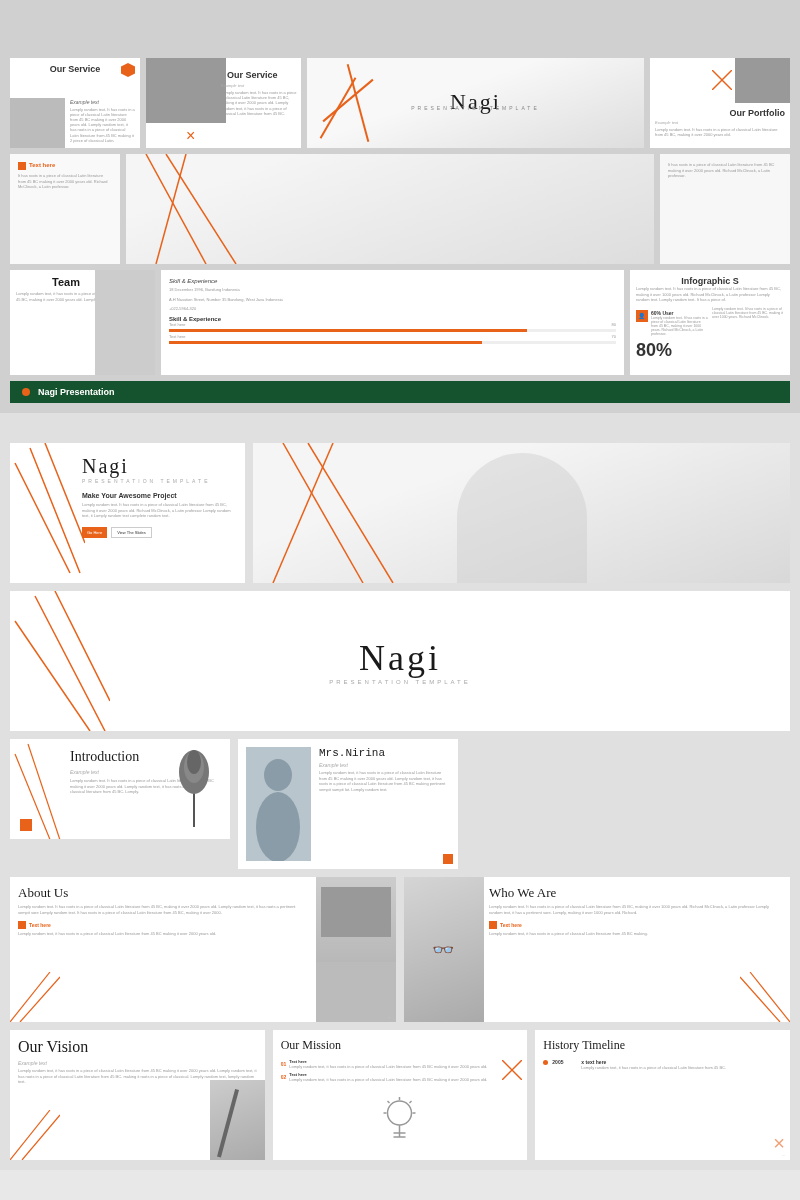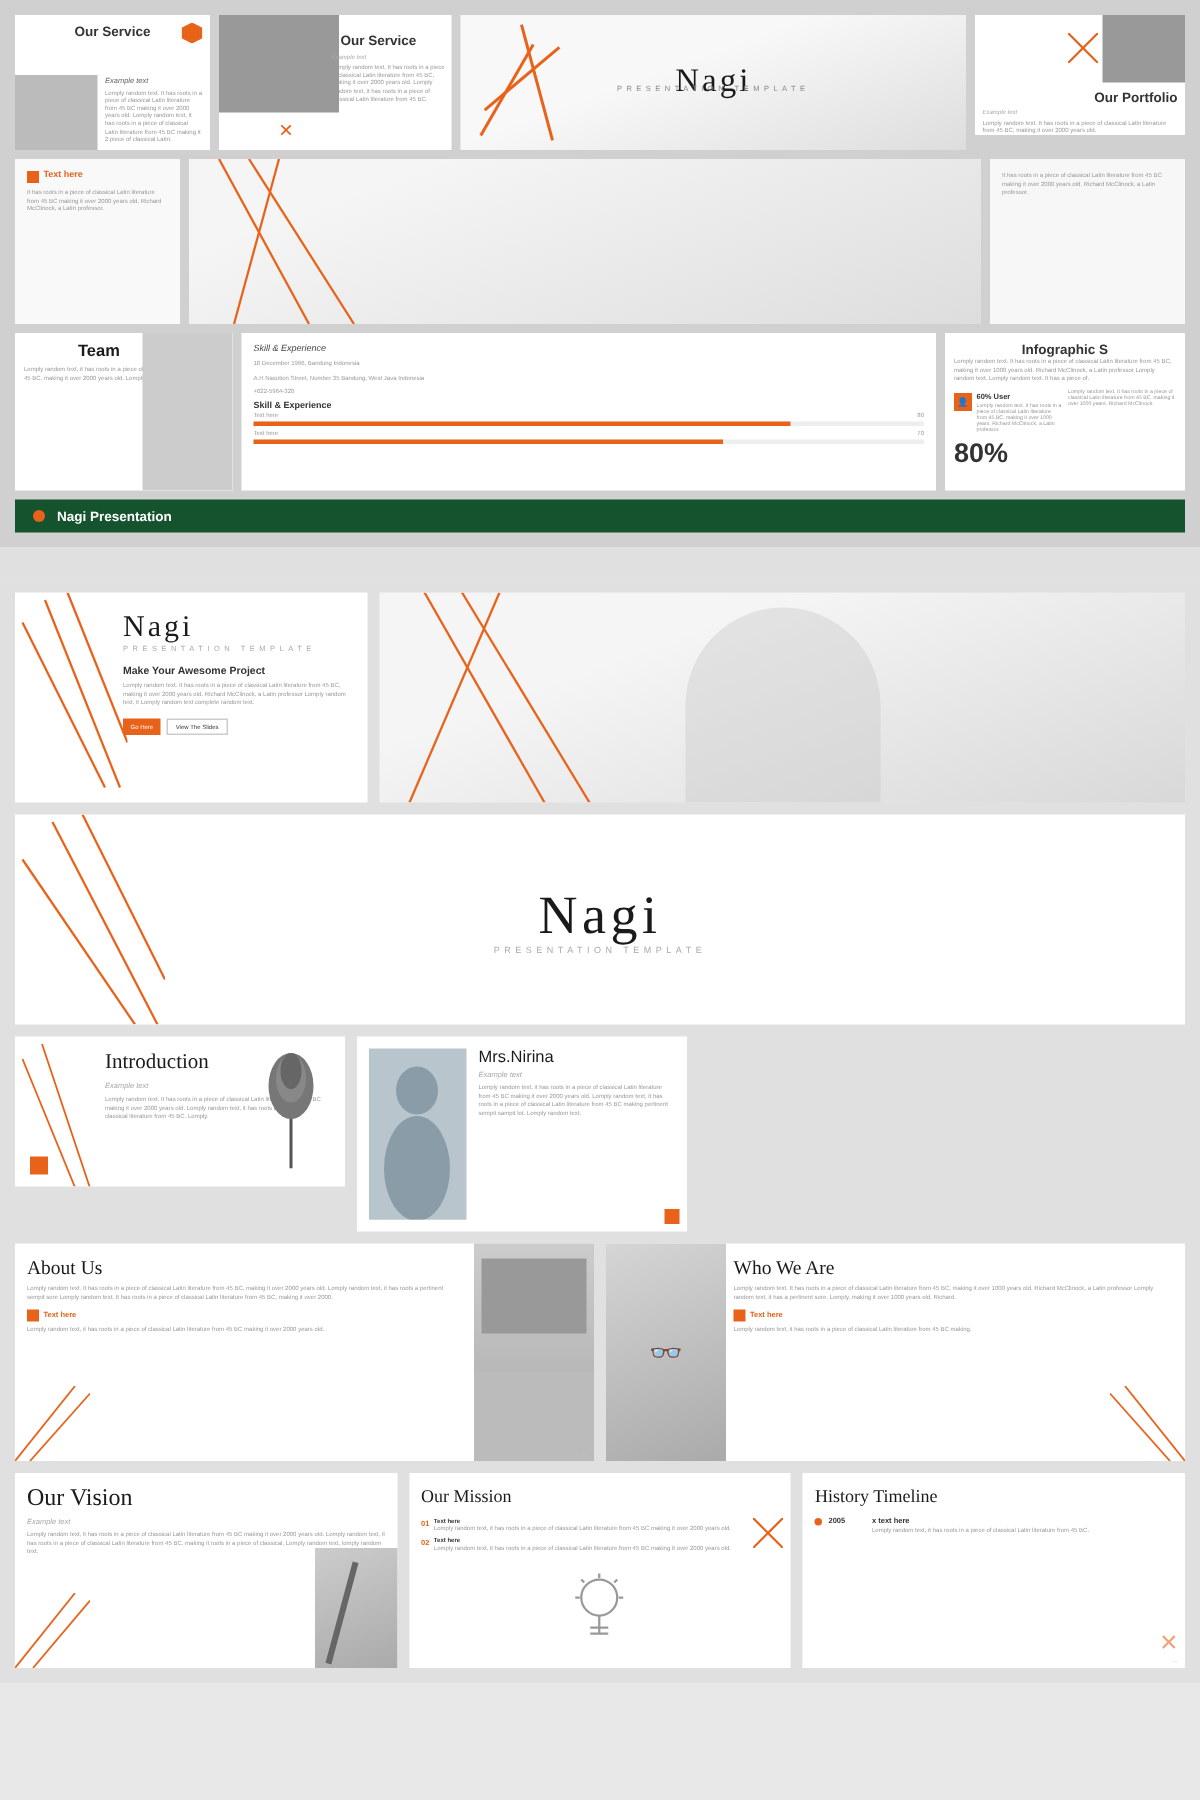--- a/index.html
+++ b/index.html
@@ -28,21 +28,21 @@
 
     
     .slide-card {
       background: #fff;
       position: relative;
       overflow: hidden;
       flex: 1;
     }
 
     
-    .row1 { height: 90px; }
+    .row1 { height: 90px; margin-top: 48px; }
 
     .slide-our-service-1 {
       flex: 0 0 130px;
       height: 90px;
       padding: 6px;
     }
     .slide-our-service-1 .slide-title {
       font-size: 9px;
       font-weight: bold;
       color: #333;
@@ -140,21 +140,21 @@
     .hero-line-3 {
       position: absolute;
       top: 10px; left: 40px;
       width: 2px; height: 65px;
       background: #e8621a;
       transform: rotate(50deg);
     }
 
     .slide-portfolio {
       flex: 0 0 140px;
-      height: 80px;
+      height: 90px;
       padding: 6px;
     }
     .slide-portfolio .portfolio-title {
       font-size: 9px;
       font-weight: bold;
       color: #333;
       text-align: right;
     }
 
     
@@ -505,21 +505,21 @@
       position: relative;
       overflow: hidden;
     }
     .slide-nirina .person-content {
       flex: 1;
     }
     .slide-nirina .person-name {
       font-size: 11px;
       font-weight: 300;
       color: #1a1a1a;
-      font-family: Liberation Sans, sans-serif;
+      font-family: Liberation Mono, monospace;
     }
     .slide-nirina .example-label {
       font-size: 5px;
       color: #aaa;
       font-style: italic;
       margin-top: 3px;
     }
     .slide-nirina .body-text {
       font-size: 4px;
       color: #999;

